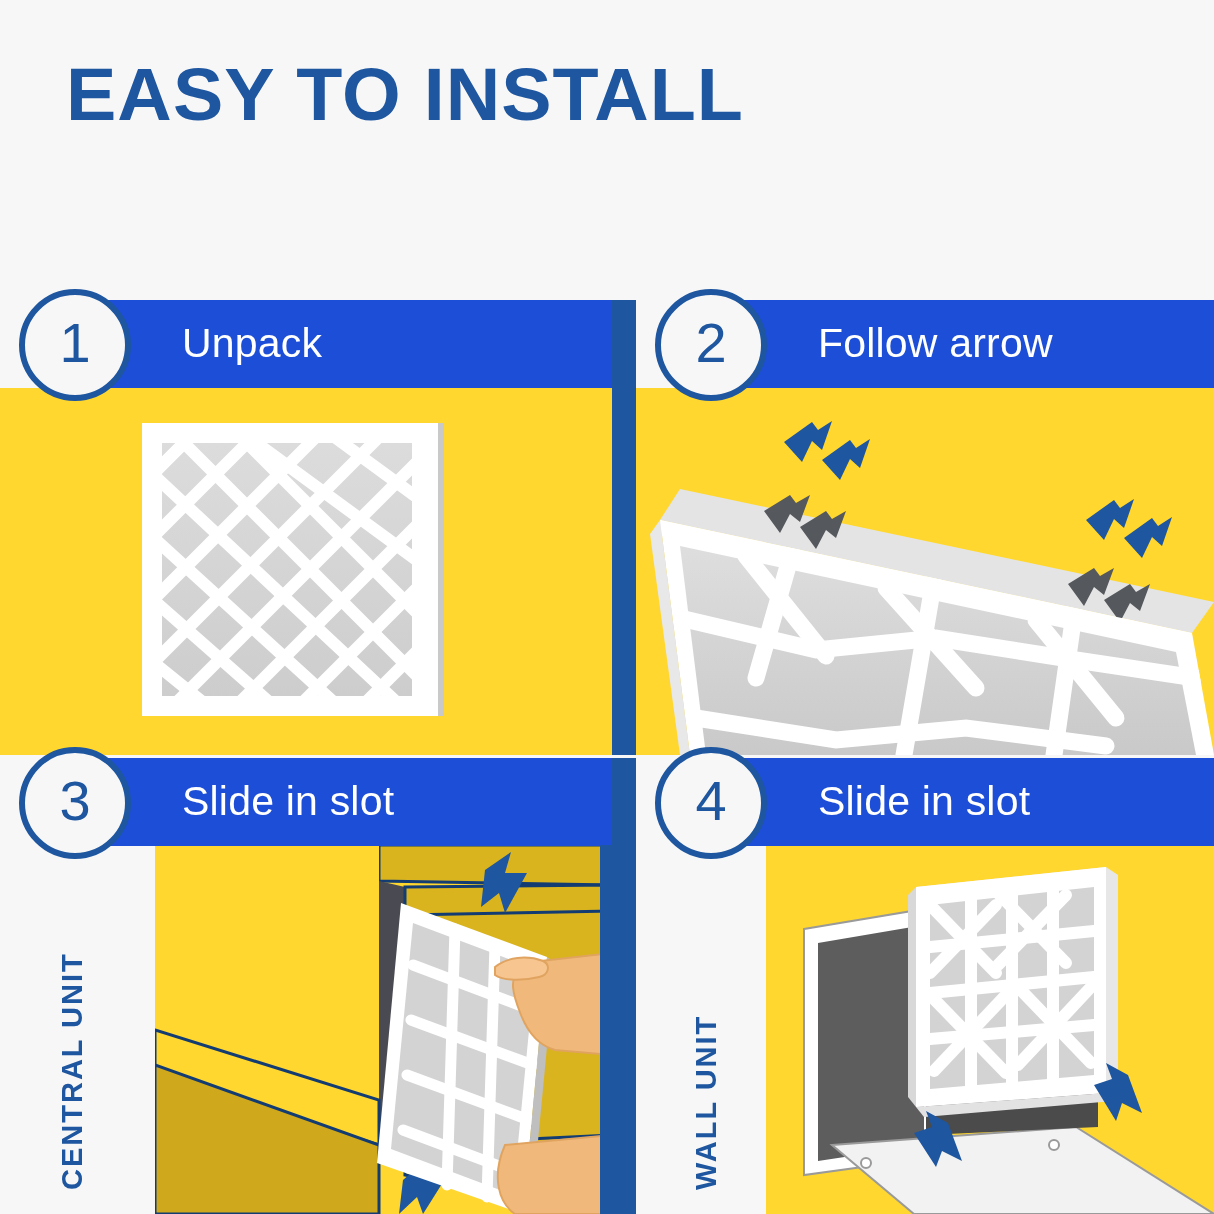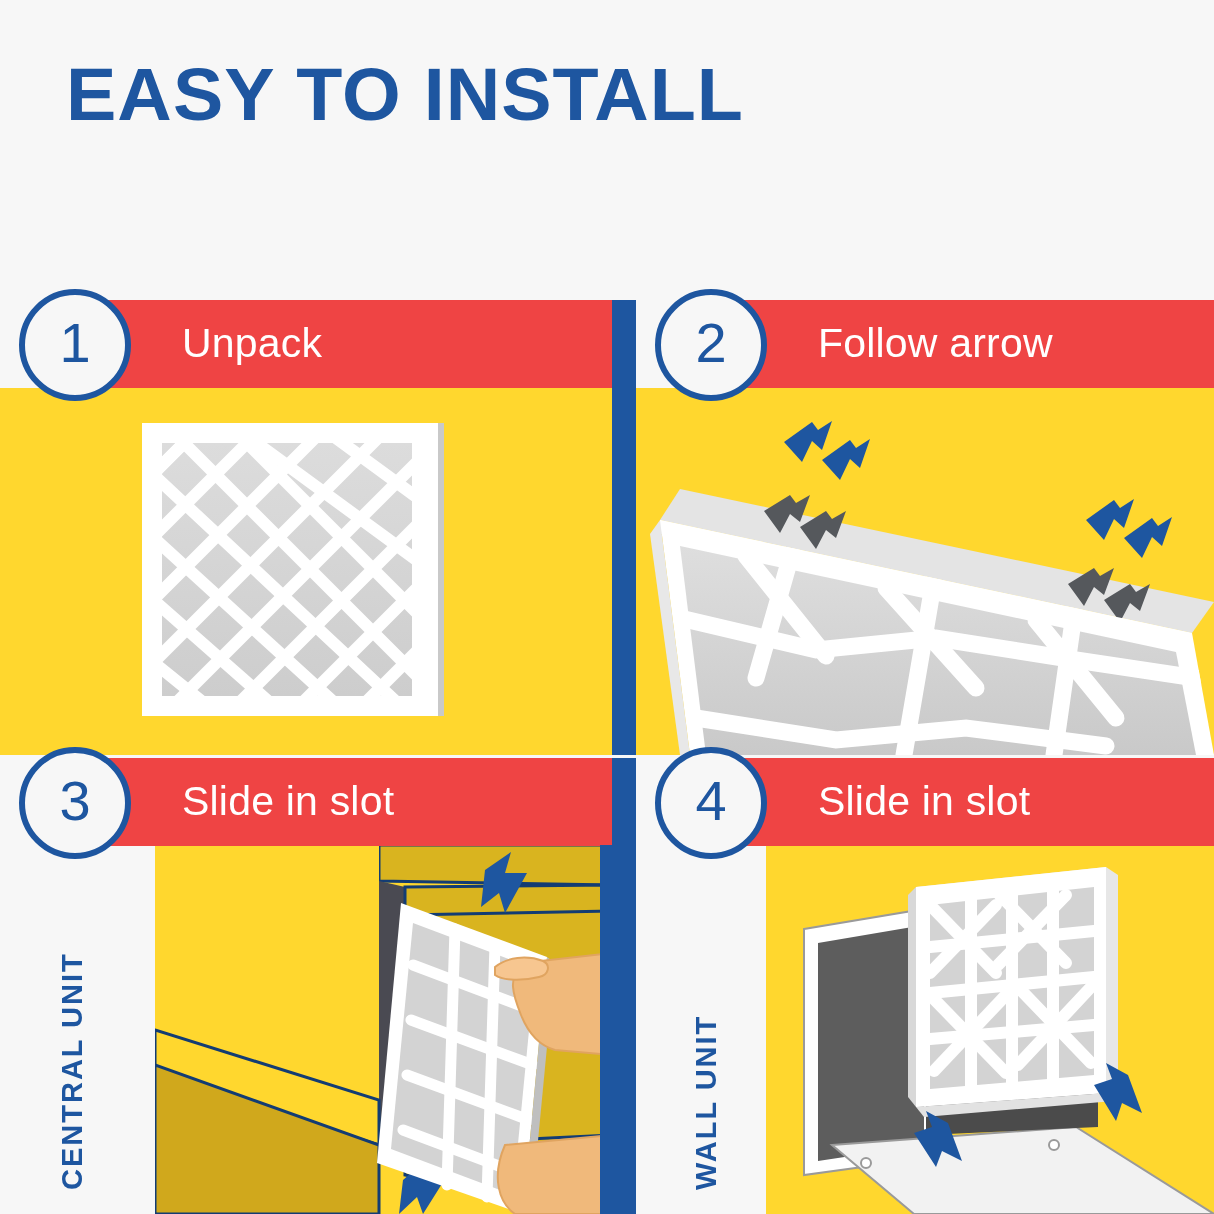--- a/index.html
+++ b/index.html
@@ -22,21 +22,21 @@
     color:#1E56A0;
     transform:scaleX(1.02);
     transform-origin:left center;
     white-space:nowrap;
   }
 
   
   .panel{position:absolute;}
   .panel-body{position:absolute;background:#FFD72E;overflow:hidden;}
   .hdr{
-    position:absolute;background:#ef4444;height:88px;
+    position:absolute;background:#1d4ed8;height:88px;
   }
   .hdr-label{
     position:absolute;left:128px;top:50%;transform:translateY(-52%);
     color:#FFFFFF;font-size:41px;font-weight:normal;white-space:nowrap;
     letter-spacing:.2px;
   }
   .step-circle{
     position:absolute;width:112px;height:112px;border-radius:50%;
     background:#F7F7F7;border:6px solid #1E56A0;
     box-sizing:border-box;z-index:6;

